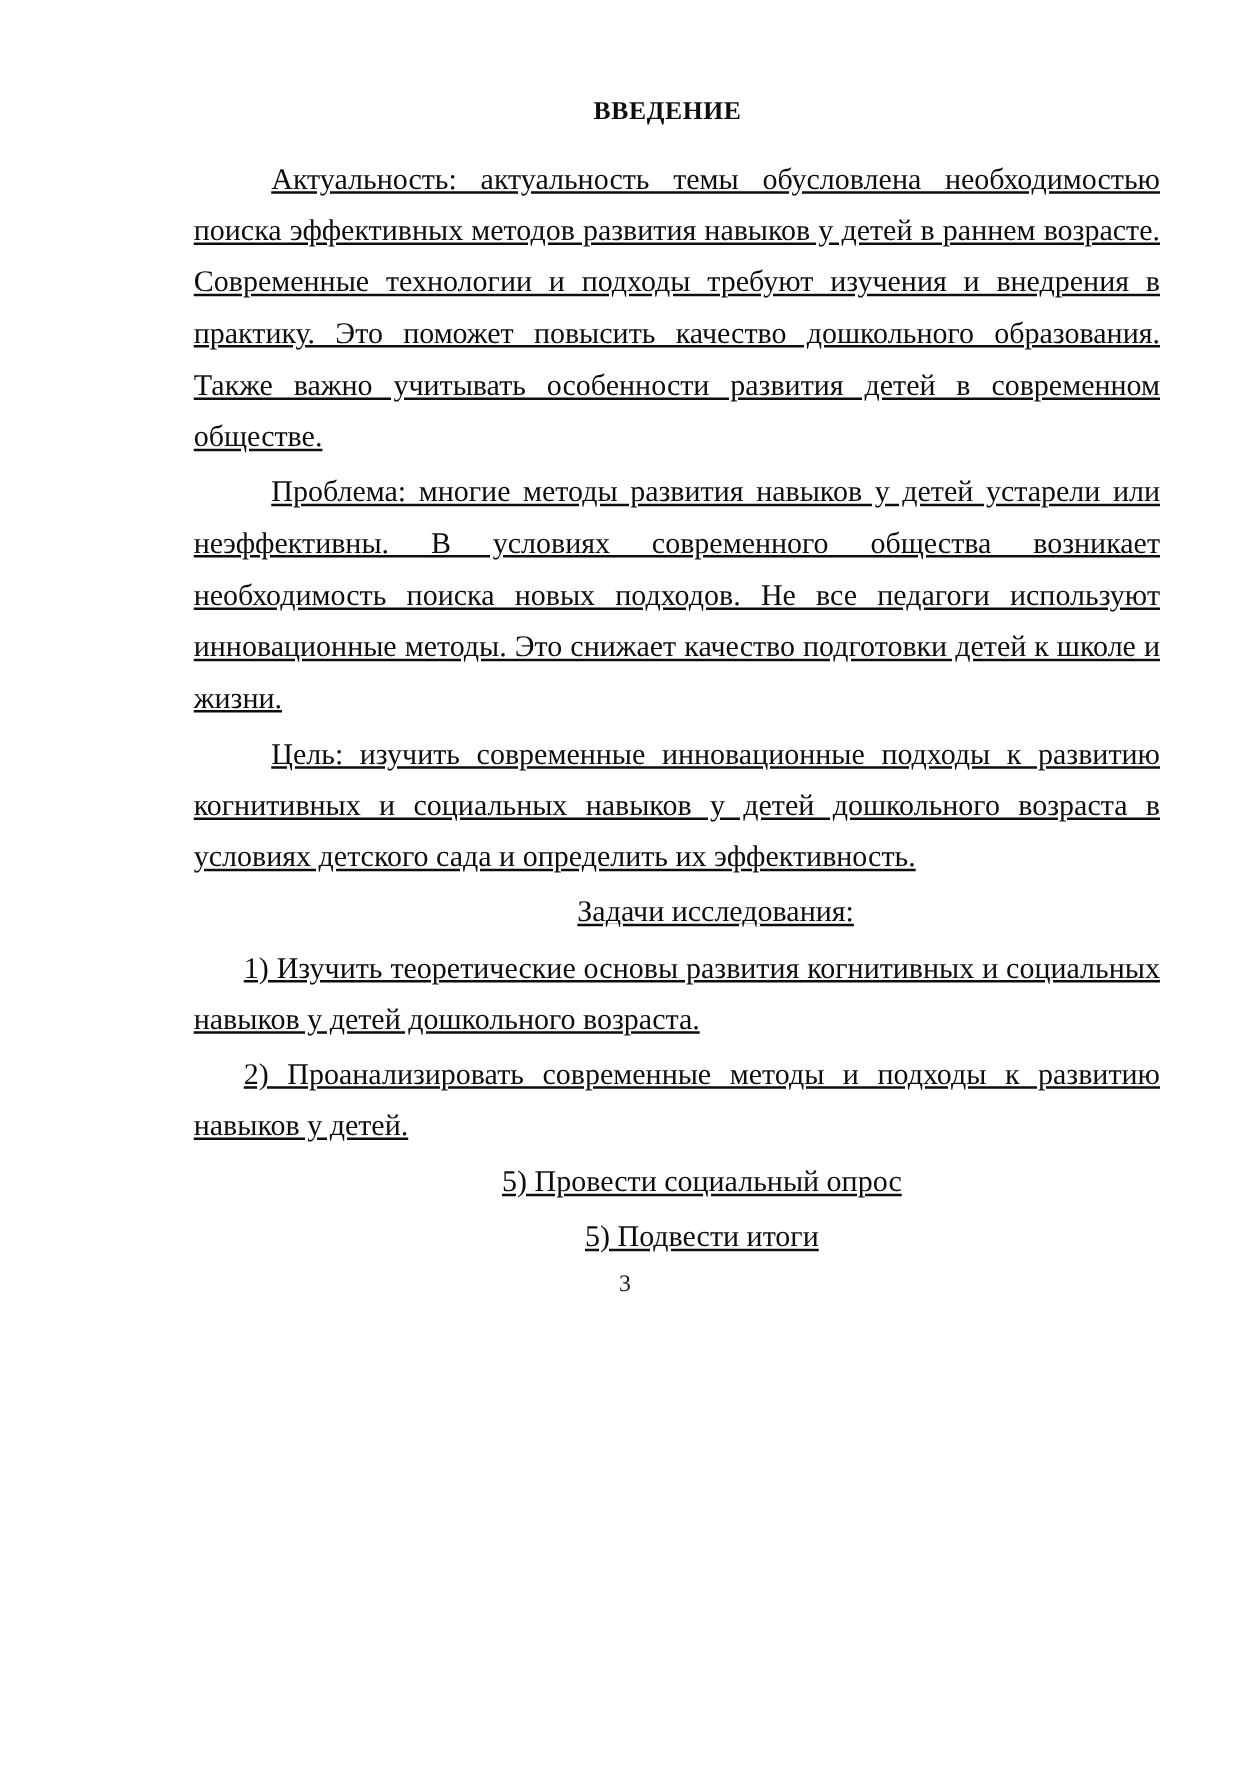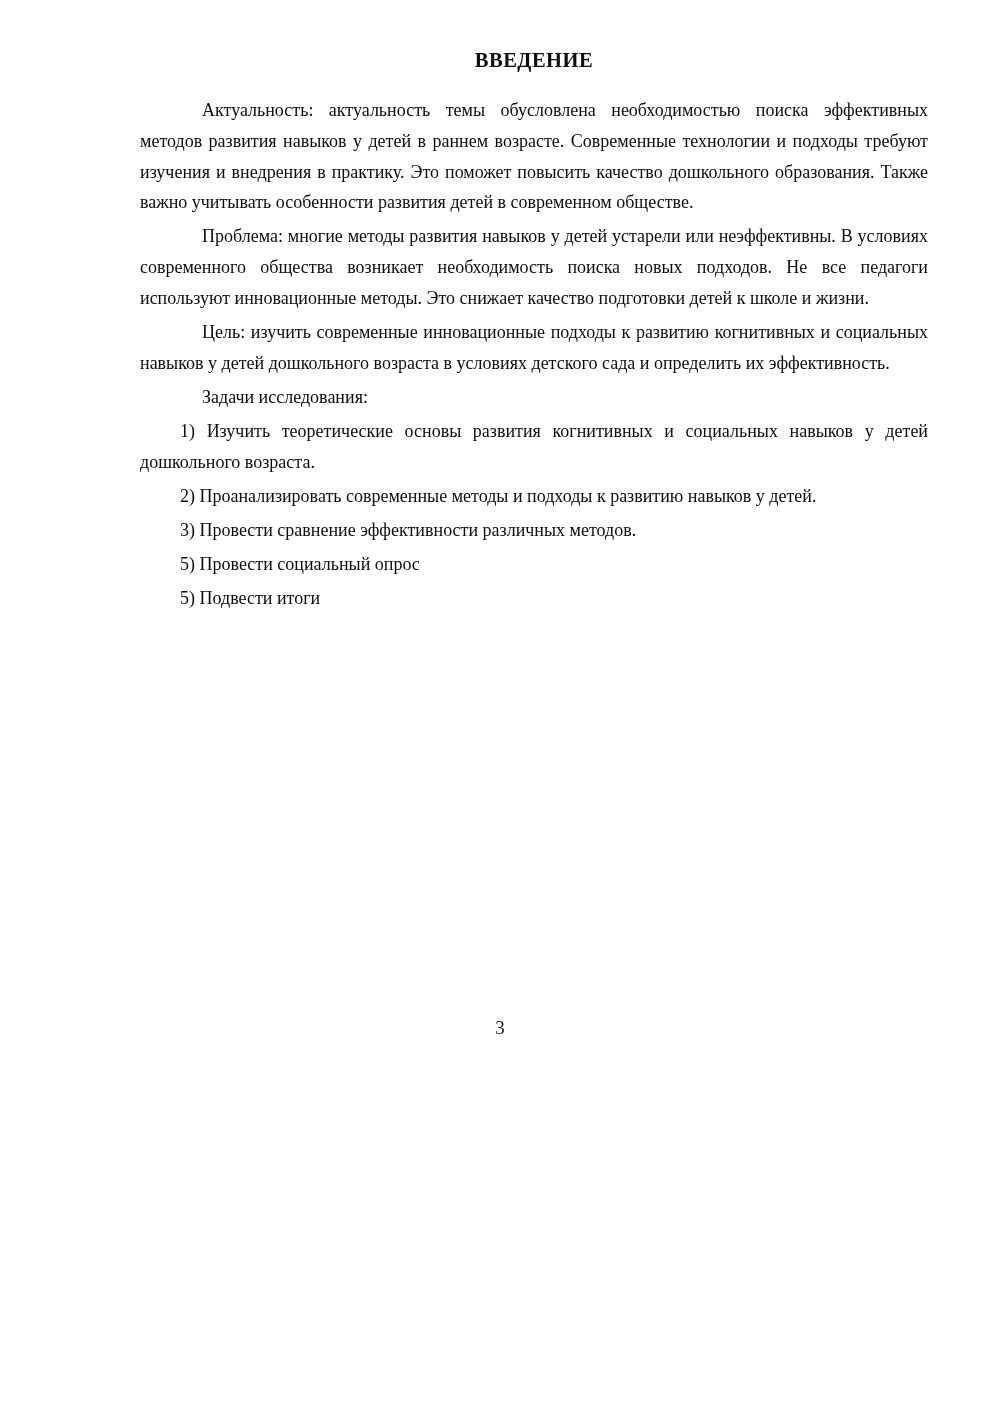--- a/index.html
+++ b/index.html
@@ -7,46 +7,47 @@
     padding: 0;
     background: #ffffff;
   }
   .page {
     position: relative;
     width: 1000px;
     height: 1087px;
     margin: 0 auto;
     background: #ffffff;
     box-sizing: border-box;
-    padding: 48px 72px 40px 140px;
+    padding: 77px 72px 40px 140px;
     font-family: "Liberation Serif", "DejaVu Serif", serif;
     color: #0d0d0d;
   }
   .doc-title {
     text-align: center;
     font-weight: bold;
     font-size: 20.5px;
     letter-spacing: 0.5px;
     margin: 0 0 22px 0;
     line-height: 1.2;
   }
   .para {
-    font-size: 18px;
+    font-size: 24px;
     line-height: 1.72;
     text-align: justify;
     text-justify: inter-word;
-    margin: 0 0 3px 0;
+    margin: 0 0 3px 15px;
     text-indent: 62px;
     hyphens: none;
+    text-decoration: underline;
   }
   .para.small-indent {
     text-indent: 40px;
   }
   .para.no-justify {
-    text-align: left;
+    text-align: center;
   }
   .page-number {
     position: absolute;
     bottom: 48px;
     left: 0;
     width: 1000px;
     text-align: center;
     font-size: 19px;
     color: #1a1a1a;
   }
@@ -63,21 +64,20 @@
   <p class="para">Проблема: многие методы развития навыков у детей устарели или неэффективны. В условиях современного общества возникает необходимость поиска новых подходов. Не все педагоги используют инновационные методы. Это снижает качество подготовки детей к школе и жизни.</p>
 
   <p class="para">Цель: изучить современные инновационные подходы к развитию когнитивных и социальных навыков у детей дошкольного возраста в условиях детского сада и определить их эффективность.</p>
 
   <p class="para no-justify">Задачи исследования:</p>
 
   <p class="para small-indent">1) Изучить теоретические основы развития когнитивных и социальных навыков у детей дошкольного возраста.</p>
 
   <p class="para small-indent">2) Проанализировать современные методы и подходы к развитию навыков у детей.</p>
 
-  <p class="para small-indent no-justify">3) Провести сравнение эффективности различных методов.</p>
 
   <p class="para small-indent no-justify">5) Провести социальный опрос</p>
 
   <p class="para small-indent no-justify">5) Подвести итоги</p>
 
 
 
 
   <div class="page-number">3</div>
 

